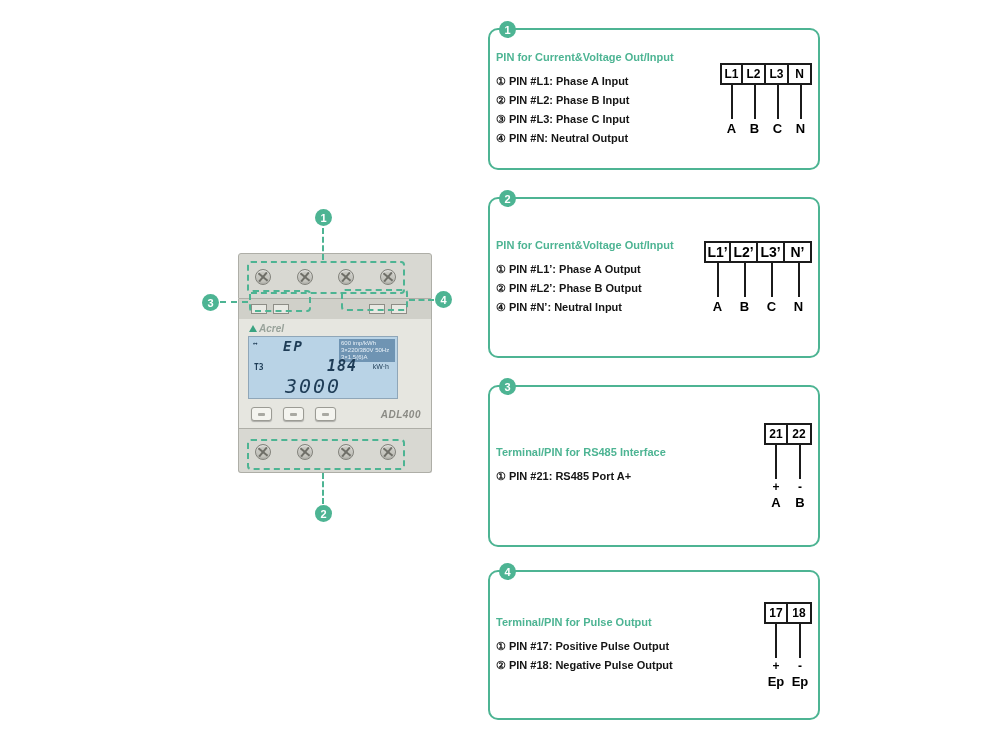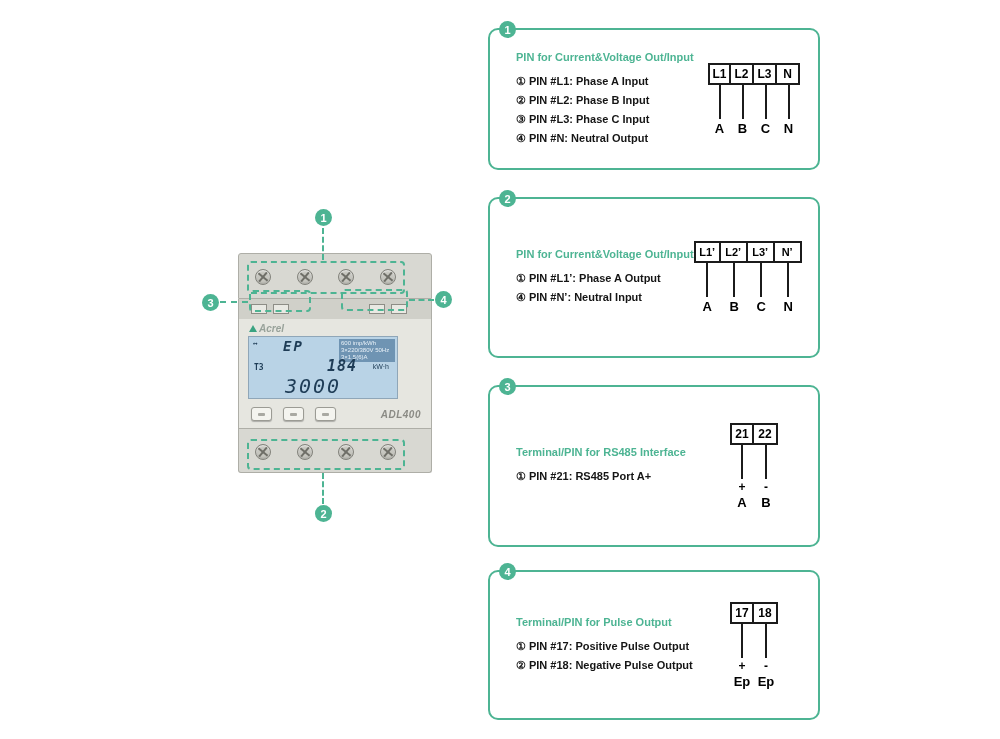--- a/index.html
+++ b/index.html
@@ -15,31 +15,31 @@
            display:flex; align-items:center; justify-content:center; z-index:5; }
   .callout-box { position:absolute; border:2px dashed var(--teal); border-radius:4px; }
   .cline-v { position:absolute; width:0; border-left:2px dashed var(--teal); }
   .cline-h { position:absolute; height:0; border-top:2px dashed var(--teal); }
 
   
   .panel { position:absolute; left:488px; width:332px; background:#fff;
            border:2px solid var(--teal); border-radius:10px;
            display:flex; align-items:center; }
   .panel .badge { top:-9px; left:9px; }
-  .panel-left { width:218px; padding-left:26px; }
+  .panel-left { width:218px; padding-left:6px; }
   .panel-title { color:var(--teal); font-size:11px; font-weight:700; margin-bottom:9px; white-space:nowrap; }
   .pin-item { font-size:11px; font-weight:700; color:#151515; line-height:19px; white-space:nowrap; }
-  .panel-right { flex:1; display:flex; justify-content:center; padding-right:18px; }
+  .panel-right { flex:1; display:flex; justify-content:flex-end; padding-right:6px; }
 
   .tcols { display:flex; }
   .tcol { display:flex; flex-direction:column; align-items:center; }
   .w23 { width:23px; } .w27 { width:27px; } .w24 { width:24px; }
   .tbox { width:100%; height:22px; border:2px solid var(--ink); background:#fff;
           font-weight:700; font-size:12px; display:flex; align-items:center; justify-content:center; }
-  .w27 .tbox { font-size:11px; }
+  .w27 .tbox { font-size:14px; }
   .tcol + .tcol .tbox { border-left:none; }
   .tline { width:2px; height:34px; background:var(--ink); }
   .tmid { font-size:12px; font-weight:700; margin-top:2px; line-height:12px; }
   .tlabel { font-size:13px; font-weight:700; margin-top:3px; line-height:14px; }
 
   
   .device { position:absolute; left:238px; top:253px; width:194px; }
   .dev-strip { position:relative; height:46px; background:#d8d8d2; border:1px solid #aeaea7; }
   .dev-strip.top { border-radius:3px 3px 0 0; }
   .dev-strip.bottom { height:44px; border-radius:0 0 3px 3px; border-top:none; }
@@ -168,20 +168,21 @@
         </div>
       </div>
     </div>
   </section>
 
   <section class="panel" style="top:197px; height:161px">
     <div class="badge">2</div>
     <div class="panel-left">
       <h3 class="panel-title">PIN for Current&amp;Voltage Out/Input</h3>
       <div class="pin-item">① PIN #L1’: Phase A Output</div>
+      <div class="pin-item">② PIN #L2’: Phase B Output</div>
       <div class="pin-item">④ PIN #N’: Neutral Input</div>
     </div>
     <div class="panel-right">
       <div class="tcols">
         <div class="tcol w27">
           <div class="tbox">L1’</div>
           <div class="tline"></div>
           <div class="tlabel">A</div>
         </div>
         <div class="tcol w27">

